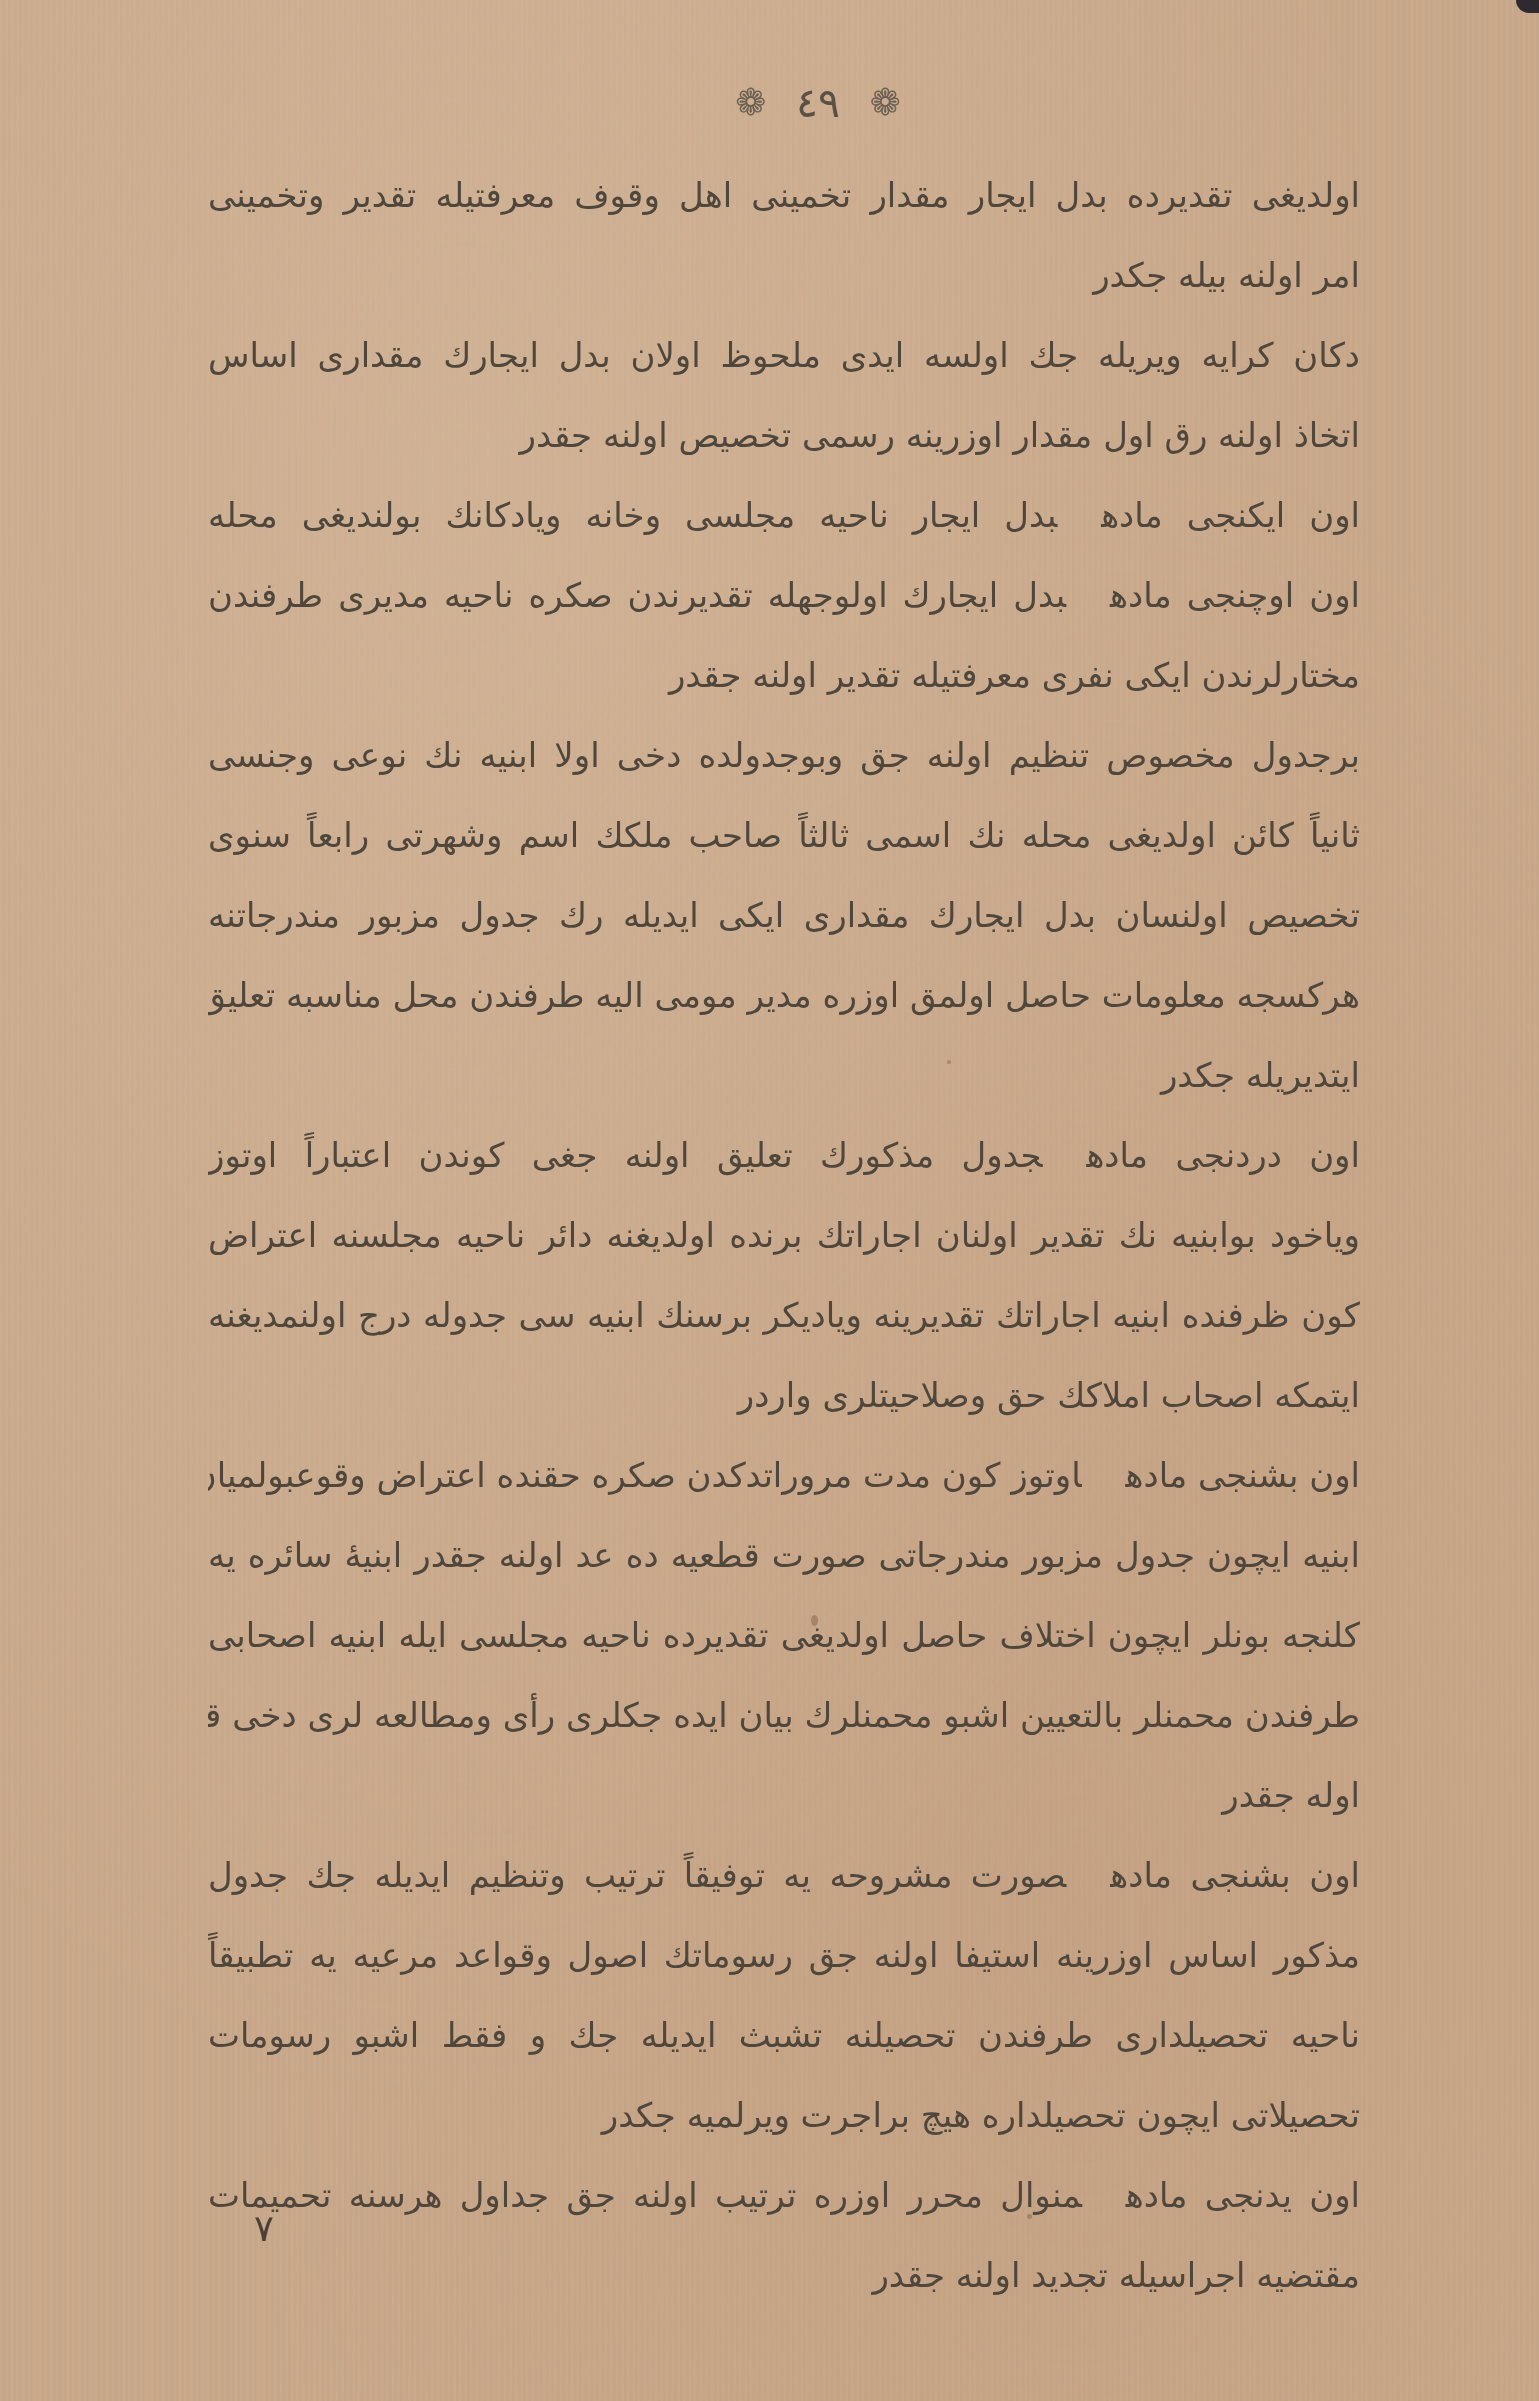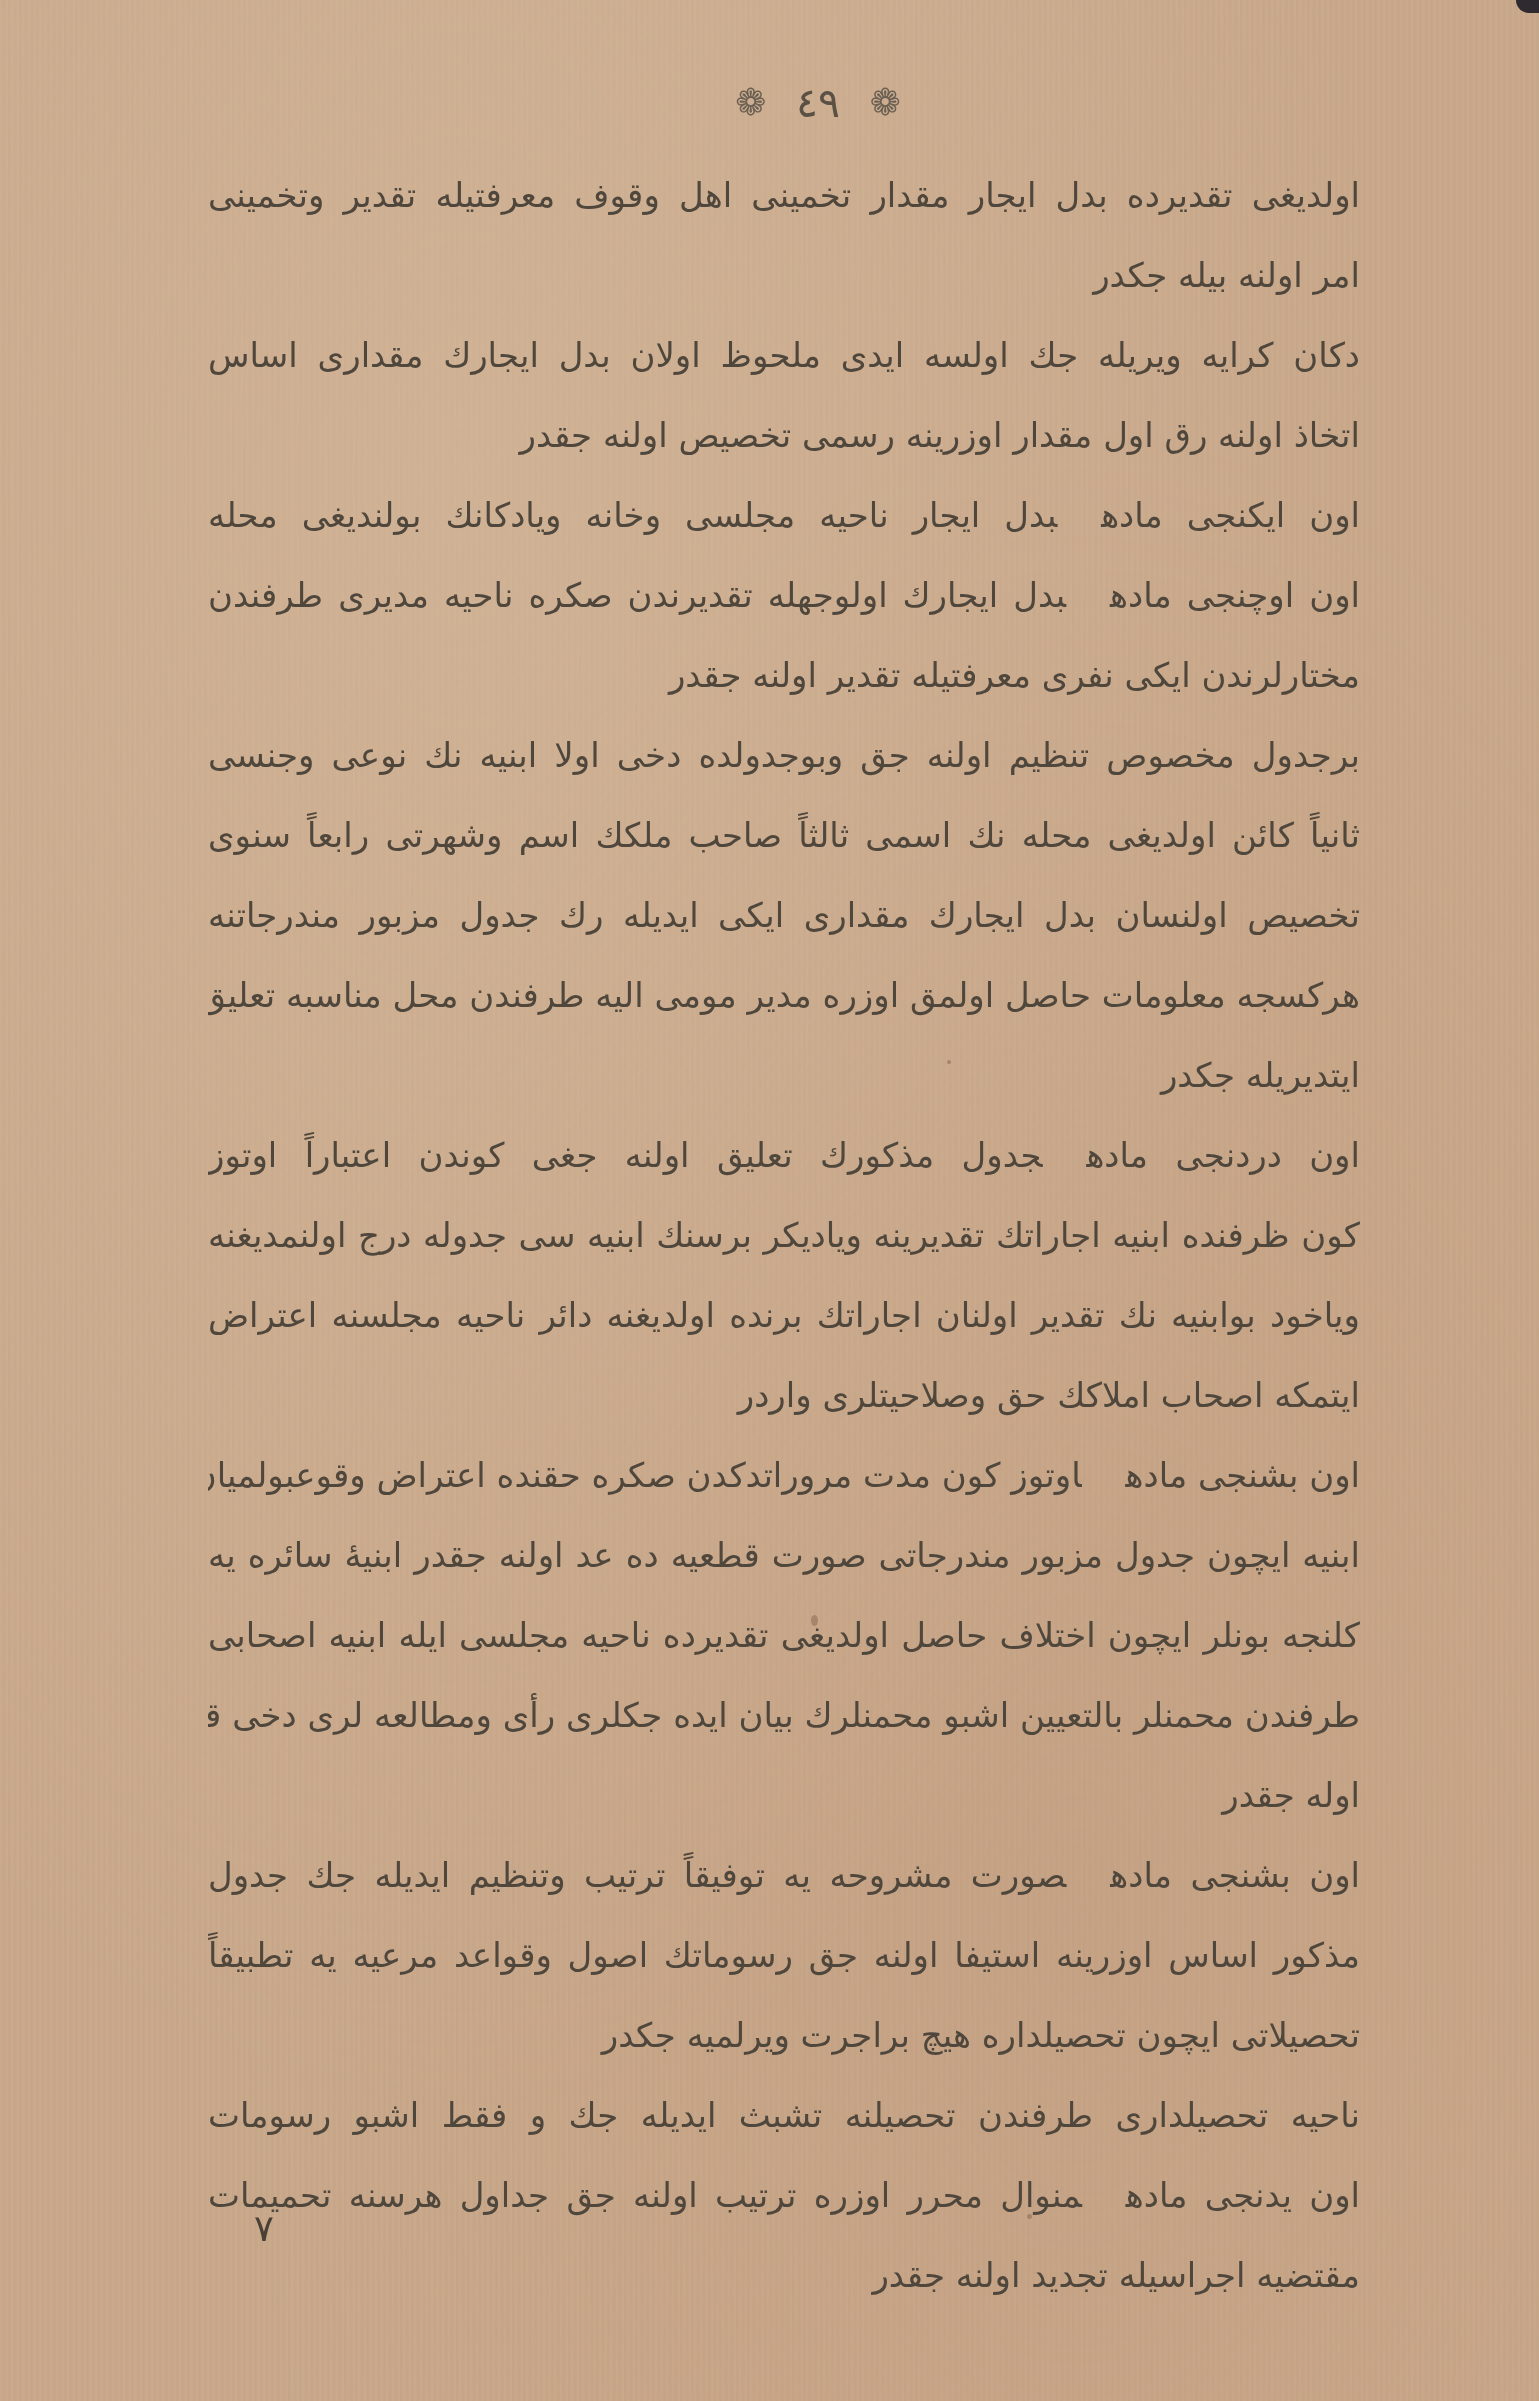--- a/index.html
+++ b/index.html
@@ -117,32 +117,32 @@
       <div class="line short"><span>اتخاذ اولنه رق اول مقدار اوزرینه رسمی تخصیص اولنه جقدر</span></div>
       <div class="line"><span class="article">اون ایکنجی ماده</span><span>بدل ایجار ناحیه مجلسی وخانه ویادکانك بولندیغی محله</span></div>
       <div class="line"><span class="article">اون اوچنجی ماده</span><span>بدل ایجارك اولوجهله تقدیرندن صکره ناحیه مدیری طرفندن</span></div>
       <div class="line short"><span>مختارلرندن ایکی نفری معرفتیله تقدیر اولنه جقدر</span></div>
       <div class="line"><span>برجدول مخصوص تنظیم اولنه جق وبوجدولده دخی اولا ابنیه نك نوعی وجنسی</span></div>
       <div class="line"><span>ثانیاً کائن اولدیغی محله نك اسمی ثالثاً صاحب ملکك اسم وشهرتی رابعاً سنوی</span></div>
       <div class="line"><span>تخصیص اولنسان بدل ایجارك مقداری ایکی ایدیله رك جدول مزبور مندرجاتنه</span></div>
       <div class="line"><span>هرکسجه معلومات حاصل اولمق اوزره مدیر مومی الیه طرفندن محل مناسبه تعلیق</span></div>
       <div class="line short"><span>ایتدیریله جکدر</span></div>
       <div class="line"><span class="article">اون دردنجی ماده</span><span>جدول مذکورك تعلیق اولنه جغی کوندن اعتباراً اوتوز</span></div>
+      <div class="line"><span>ویاخود بوابنیه نك تقدیر اولنان اجاراتك برنده اولدیغنه دائر ناحیه مجلسنه اعتراض</span></div>
       <div class="line"><span>کون ظرفنده ابنیه اجاراتك تقدیرینه ویادیکر برسنك ابنیه سی جدوله درج اولنمدیغنه</span></div>
-      <div class="line"><span>ویاخود بوابنیه نك تقدیر اولنان اجاراتك برنده اولدیغنه دائر ناحیه مجلسنه اعتراض</span></div>
       <div class="line short"><span>ایتمکه اصحاب املاکك حق وصلاحیتلری واردر</span></div>
       <div class="line"><span class="article">اون بشنجی ماده</span><span>اوتوز کون مدت مروراتدکدن صکره حقنده اعتراض وقوعبولمیان</span></div>
       <div class="line"><span>ابنیه ایچون جدول مزبور مندرجاتی صورت قطعیه ده عد اولنه جقدر ابنیهٔ سائره یه</span></div>
       <div class="line"><span>کلنجه بونلر ایچون اختلاف حاصل اولدیغی تقدیرده ناحیه مجلسی ایله ابنیه اصحابی</span></div>
       <div class="line"><span>طرفندن محمنلر بالتعیین اشبو محمنلرك بیان ایده جکلری رأی ومطالعه لری دخی قطعی</span></div>
       <div class="line short"><span>اوله جقدر</span></div>
       <div class="line"><span class="article">اون بشنجی ماده</span><span>صورت مشروحه یه توفیقاً ترتیب وتنظیم ایدیله جك جدول</span></div>
       <div class="line"><span>مذکور اساس اوزرینه استیفا اولنه جق رسوماتك اصول وقواعد مرعیه یه تطبیقاً</span></div>
+      <div class="line"><span>ناحیه تحصیلداری طرفندن تحصیلنه تشبث ایدیله جك و فقط اشبو رسومات</span></div>
       <div class="line short"><span>تحصیلاتی ایچون تحصیلداره هیچ براجرت ویرلمیه جکدر</span></div>
-      <div class="line"><span>ناحیه تحصیلداری طرفندن تحصیلنه تشبث ایدیله جك و فقط اشبو رسومات</span></div>
       <div class="line"><span class="article">اون یدنجی ماده</span><span>منوال محرر اوزره ترتیب اولنه جق جداول هرسنه تحمیمات</span></div>
       <div class="line short"><span>مقتضیه اجراسیله تجدید اولنه جقدر</span></div>
     </div>
 
   <div class="signature-mark">٧</div>
 
   <div class="speck" style="left:811px; top:1615px; width:7.4px; height:11px;"></div>
   <div class="speck" style="left:1027px; top:2214px; width:4.6px; height:4.6px;"></div>
   <div class="speck" style="left:947px; top:1060px; width:3.7px; height:3.7px;"></div>
 </div>

